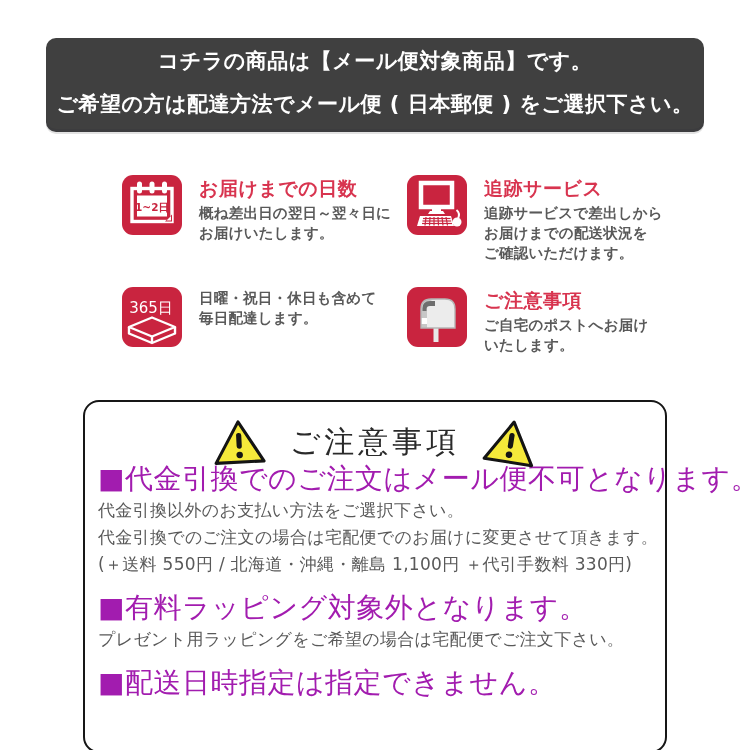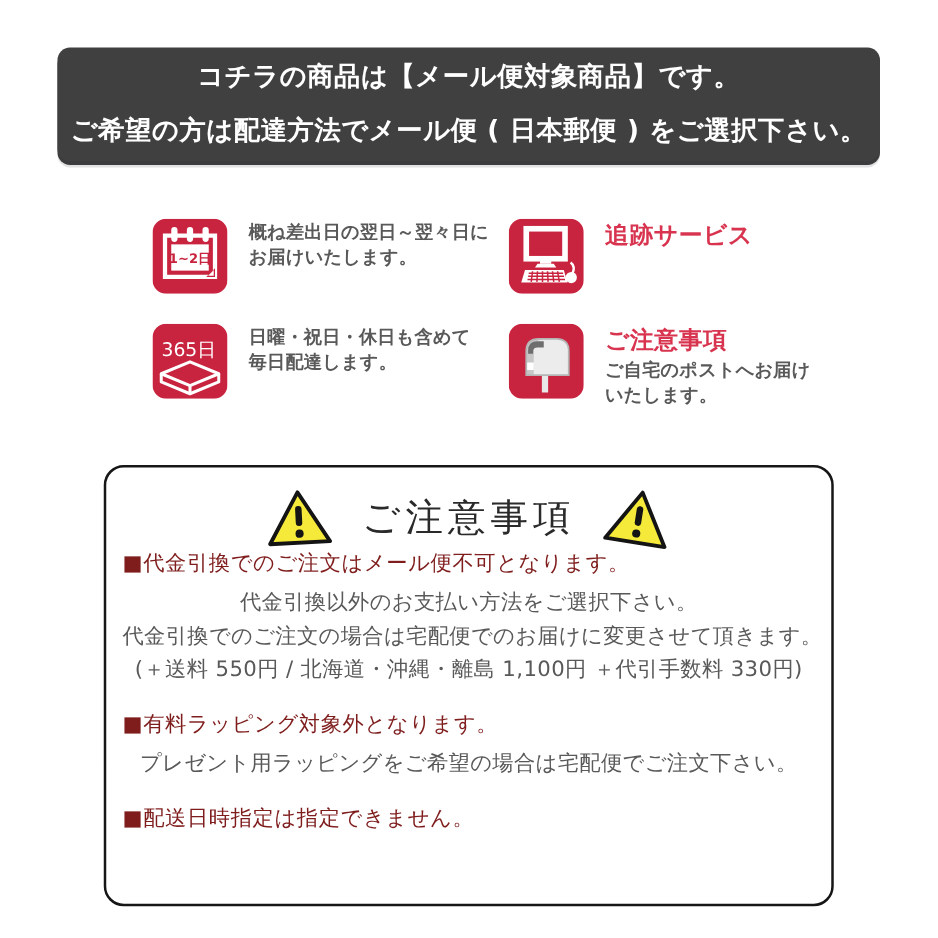--- a/index.html
+++ b/index.html
@@ -31,22 +31,22 @@
     box-sizing:border-box;width:584px;height:353px;margin:21px auto 0;
     border:2px solid #161616;border-radius:16px;
     padding:12px 13px 0 13px;background:#fff;
   }
   .ntitle-row{display:flex;justify-content:center;align-items:center;gap:24px;margin:4px 0 0;}
   .ntitle{font-size:30px;color:#2a2a2a;letter-spacing:4px;font-weight:500;}
   .tri{width:54px;height:48px;}
   .tri.right{transform:rotate(9deg);}
   .tri.left{transform:rotate(-3deg);}
   .nsection{margin-bottom:17px;}
-  .nheading{font-size:17px;line-height:26px;color:#7f1d1d;margin:0 0 5px 0;letter-spacing:0.5px;white-space:nowrap;}
-  .nline{font-size:17px;line-height:27px;color:#595959;margin:0;letter-spacing:0.3px;white-space:nowrap;text-align:center;}
+  .nheading{font-size:28px;line-height:26px;color:#a21caf;margin:0 0 5px 0;letter-spacing:0.5px;white-space:nowrap;}
+  .nline{font-size:17px;line-height:27px;color:#595959;margin:0;letter-spacing:0.3px;white-space:nowrap;}
 </style>
 </head>
 <body>
 
 <div class="banner">
   <div class="bline">コチラの商品は【メール便対象商品】です。</div>
   <div class="bline">ご希望の方は配達方法でメール便 ( 日本郵便 ) をご選択下さい。</div>
 </div>
 
 <div class="features">
@@ -57,20 +57,21 @@
       <rect x="15" y="6.5" width="5" height="12" rx="2.5" fill="#fff"></rect>
       <rect x="27.5" y="6.5" width="5" height="12" rx="2.5" fill="#fff"></rect>
       <rect x="40" y="6.5" width="5" height="12" rx="2.5" fill="#fff"></rect>
       <rect x="10" y="13.5" width="40" height="33" fill="none" stroke="#fff" stroke-width="3.4"></rect>
       <rect x="15" y="20.5" width="30" height="21" fill="#fff"></rect>
       <text x="30" y="35.5" font-size="10.5" font-weight="bold" fill="#c9243f" text-anchor="middle">1~2日</text>
       <path d="M50 46.5 l-7 0 7 -7 z" fill="#c9243f"></path>
       <path d="M49 45.5 l-4.5 0 4.5 -4.5 z" fill="#fff"></path>
     </svg>
     <div class="ftext">
+      <div class="ftitle">お届けまでの日数</div>
       <div class="fdesc">概ね差出日の翌日～翌々日に
 お届けいたします。</div>
     </div>
   </div>
 
   <div class="feature">
     <svg class="ficon" viewBox="0 0 60 60">
       <rect width="60" height="60" rx="11" fill="#c9243f"></rect>
       <rect x="14" y="8" width="31" height="24" fill="none" stroke="#fff" stroke-width="4.5"></rect>
       <rect x="25" y="32" width="9" height="4" fill="#fff"></rect>
@@ -85,20 +86,23 @@
         <line x1="27" y1="42" x2="27" y2="50.5"></line>
         <line x1="31" y1="42" x2="31.5" y2="50.5"></line>
         <line x1="35" y1="42" x2="36" y2="50.5"></line>
         <line x1="39" y1="42" x2="40.5" y2="50.5"></line>
       </g>
       <path d="M49.5 35 q4 3 1.5 9" fill="none" stroke="#fff" stroke-width="2"></path>
       <circle cx="50" cy="47" r="4.5" fill="#fff"></circle>
     </svg>
     <div class="ftext">
       <div class="ftitle">追跡サービス</div>
+      <div class="fdesc">追跡サービスで差出しから
+お届けまでの配送状況を
+ご確認いただけます。</div>
     </div>
   </div>
 
   <div class="feature">
     <svg class="ficon" viewBox="0 0 60 60">
       <rect width="60" height="60" rx="11" fill="#c9243f"></rect>
       <text x="29" y="26" font-size="15" fill="#fff" text-anchor="middle" font-weight="500">365日</text>
       <g fill="none" stroke="#fff" stroke-width="2.4" stroke-linejoin="round">
         <path d="M30 30.5 L53 40 L30 49.5 L7 40 Z"></path>
         <path d="M7 40 v6.5 L30 56 L53 46.5 V40"></path>

